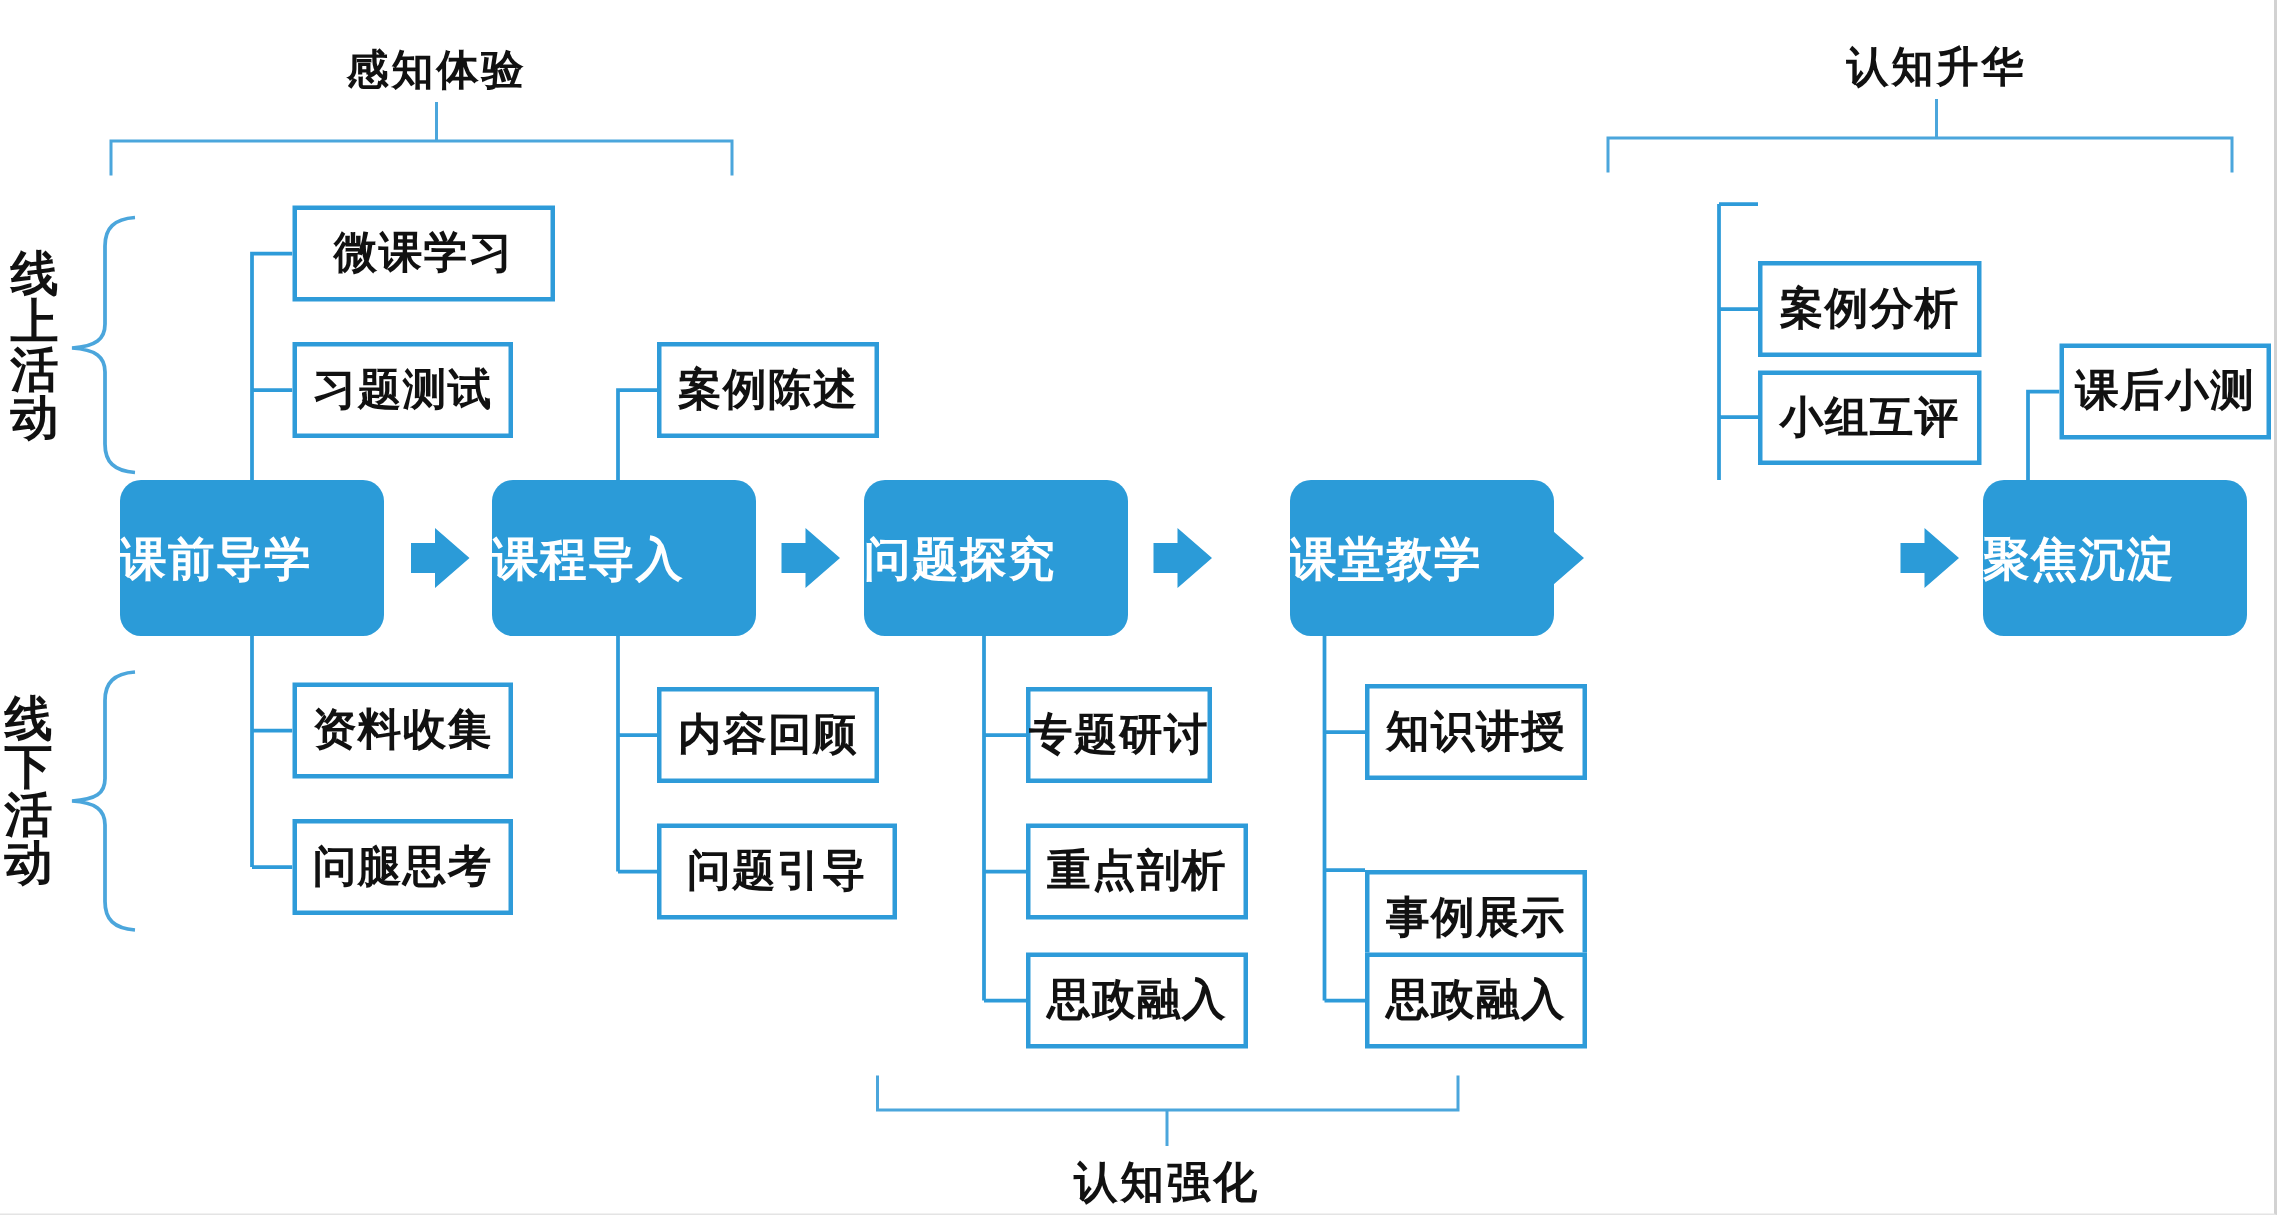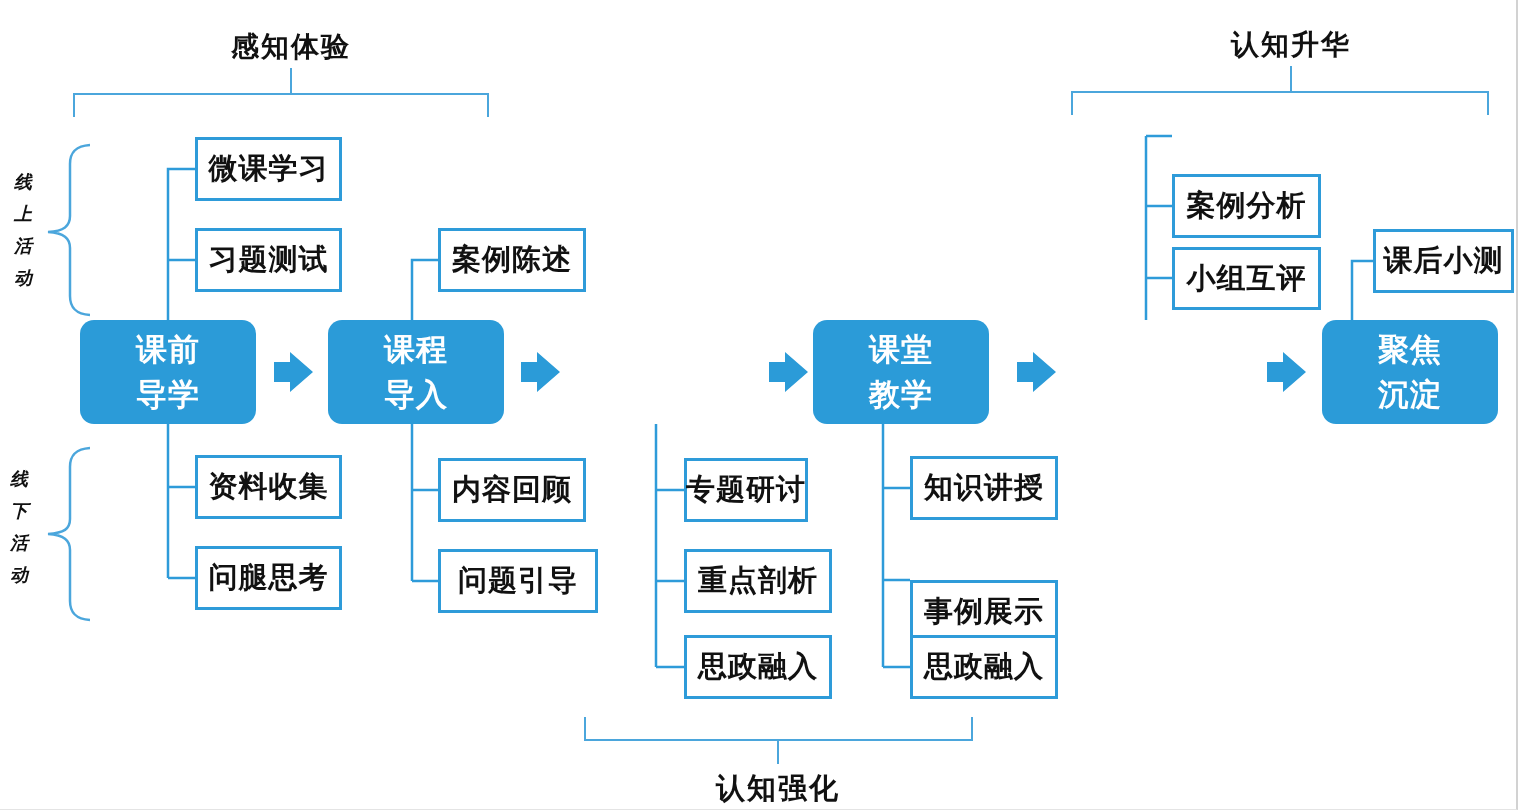--- a/index.html
+++ b/index.html
@@ -5,35 +5,35 @@
   html,body{margin:0;padding:0;background:#ffffff;}
   .page{
     position:relative;width:1518px;height:810px;background:#ffffff;
     font-family:"Liberation Sans",sans-serif;overflow:hidden;
     border-right:2px solid #d2d2d2;border-bottom:1px solid #e4e4e4;box-sizing:border-box;
   }
   svg.overlay{position:absolute;left:0;top:0;}
   .stage{
     position:absolute;top:320px;width:176px;height:104px;
     background:#2B9BD8;border-radius:14px;color:#ffffff;
-    display:flex;flex-direction:column;align-items:center;justify-content:center;
+    display:flex;flex-direction:row;align-items:center;
     font-size:31px;font-weight:bold;line-height:45px;letter-spacing:1px;
   }
   .wbox{
     position:absolute;background:#ffffff;border:3px solid #2E9BD9;box-sizing:border-box;
     display:flex;align-items:center;justify-content:center;
     font-size:29px;font-weight:bold;color:#111111;letter-spacing:1px;white-space:nowrap;
   }
   .blabel{
     position:absolute;font-size:28px;font-weight:bold;color:#111111;
     text-align:center;letter-spacing:2px;white-space:nowrap;font-family:Liberation Serif, serif;
   }
   .side-label{
-    position:absolute;width:32px;font-size:18px;font-weight:bold;color:#111111;
-    line-height:32px;word-break:break-all;text-align:center;letter-spacing:0;font-style:italic;
+    position:absolute;width:32px;font-size:32px;font-weight:bold;color:#111111;
+    line-height:32px;word-break:break-all;text-align:center;letter-spacing:0;
   }
 </style>
 </head>
 <body>
 
 <div class="page">
 
   <svg class="overlay" width="1518" height="810" viewBox="0 0 1518 810">
 
     <path d="M195 169 H168 V320 M168 260 H195" stroke="#2E9BD9" stroke-width="2.5" fill="none"></path>
@@ -67,30 +67,34 @@
   <div class="side-label" style="left:3px;top:463px">线下活动</div>
 
   <div class="stage" style="left:80px">
     <span>课前</span>
     <span>导学</span>
   </div>
   <div class="stage" style="left:328px">
     <span>课程</span>
     <span>导入</span>
   </div>
-  <div class="stage" style="left:813px">
+  <div class="stage" style="left:576px">
+    <span>问题</span>
+    <span>探究</span>
+  </div>
+  <div class="stage" style="left:860px">
     <span>课堂</span>
     <span>教学</span>
   </div>
   <div class="stage" style="left:1322px">
     <span>聚焦</span>
     <span>沉淀</span>
   </div>
 
-  <div class="wbox" style="left:195px;top:137px;width:147px;height:64px">微课学习</div>
+  <div class="wbox" style="left:195px;top:137px;width:175px;height:64px">微课学习</div>
   <div class="wbox" style="left:195px;top:228px;width:147px;height:64px">习题测试</div>
   <div class="wbox" style="left:195px;top:455px;width:147px;height:64px">资料收集</div>
   <div class="wbox" style="left:195px;top:546px;width:147px;height:64px">问腿思考</div>
 
   <div class="wbox" style="left:438px;top:228px;width:148px;height:64px">案例陈述</div>
   <div class="wbox" style="left:438px;top:458px;width:148px;height:64px">内容回顾</div>
   <div class="wbox" style="left:438px;top:549px;width:160px;height:64px">问题引导</div>
 
   <div class="wbox" style="left:684px;top:458px;width:124px;height:64px">专题研讨</div>
   <div class="wbox" style="left:684px;top:549px;width:148px;height:64px">重点剖析</div>

